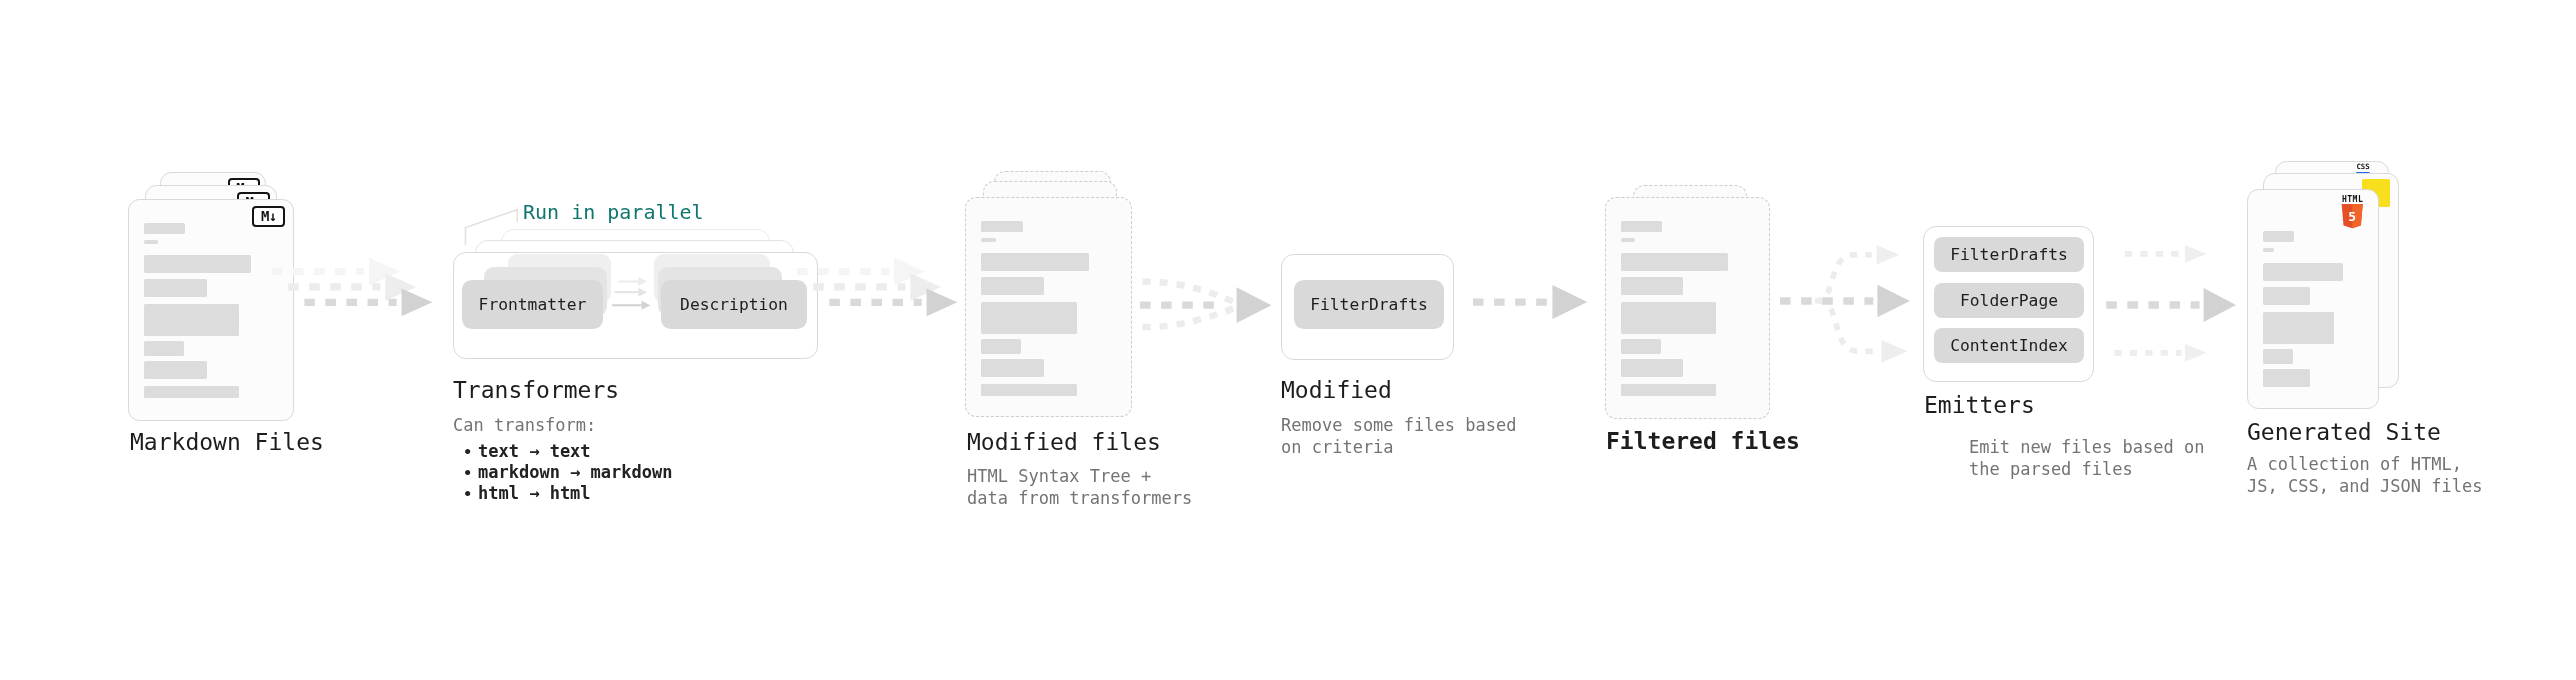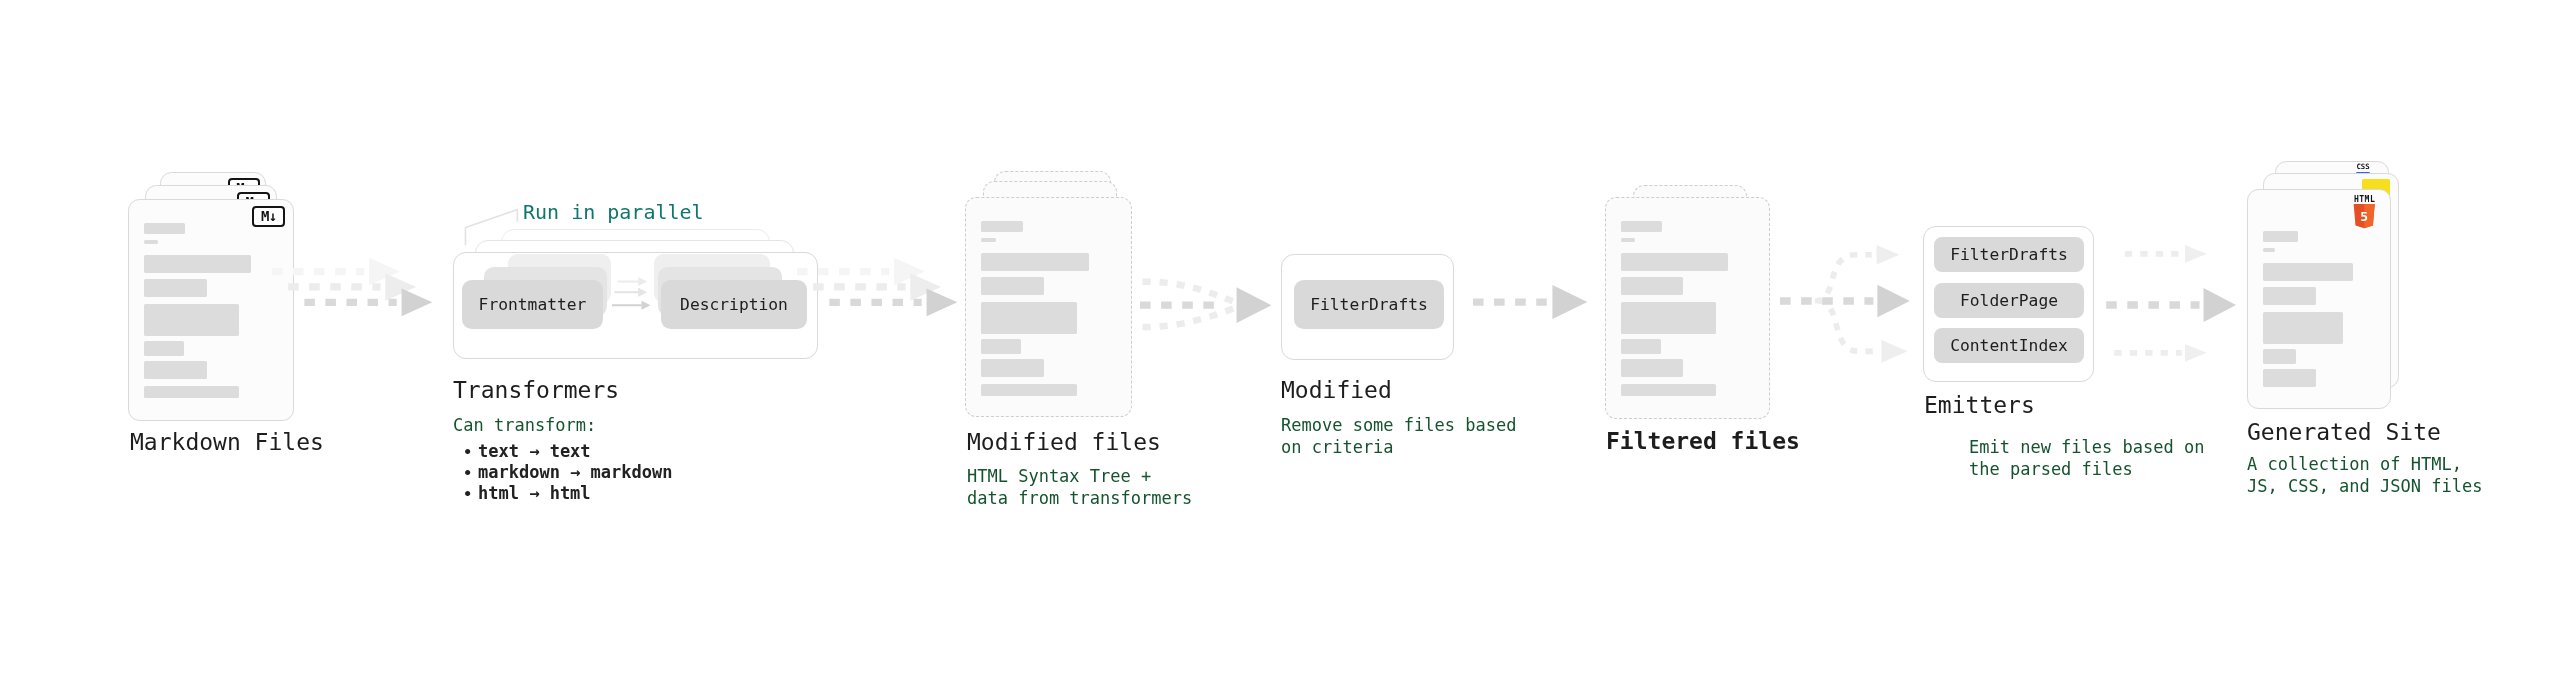--- a/index.html
+++ b/index.html
@@ -46,21 +46,21 @@
   .pill{
     position:absolute;background:#d9d9d9;border-radius:9.8px;
     display:flex;align-items:center;justify-content:center;
     font-size:16.3px;color:#1d1d1d;
   }
   .pill.ghost1{background:#e4e4e4;}
   .pill.ghost2{background:#efefef;}
 
   
   .stage-title{position:absolute;font-size:23px;line-height:28px;color:#1d1d1d;white-space:nowrap;}
-  .stage-desc{position:absolute;font-size:17px;line-height:22px;color:#14532d;white-space:nowrap;}
+  .stage-desc{position:absolute;font-size:17px;line-height:22px;color:#737373;white-space:nowrap;}
   .note{position:absolute;font-size:20px;color:#0f766e;white-space:nowrap;}
   .bullets{position:absolute;margin:0;padding:0;list-style:none;font-size:17px;line-height:21px;color:#222;white-space:nowrap;}
   .bullets li{padding-left:18px;position:relative;}
   .bullets li::before{content:"•";position:absolute;left:3.3px;font-size:14.6px;}
 
   svg{position:absolute;overflow:visible;}
 </style>
 </head>
 <body>
 
@@ -258,21 +258,21 @@
 <div class="group">
   <div class="doc" style="left:2275px;top:161px;width:114px;height:211px;">
     <div class="css-badge">
       <div class="css-txt">CSS</div>
       <div class="css-bar" style="background-color: rgb(41, 101, 241);"></div>
     </div>
   </div>
   <div class="doc" style="left:2263px;top:173px;width:136px;height:215px;">
     <div class="js-badge" style="background-color: rgb(247, 223, 30);"></div>
   </div>
-  <div class="doc" style="left:2247px;top:189px;width:144px;height:220px;">
+  <div class="doc" style="left:2247px;top:189px;width:132px;height:220px;">
     <div class="html-badge">
       <div class="html-txt">HTML</div>
       <svg width="24.4" height="26" viewBox="0 0 30 32" style="position:static;display:block;margin:0 auto;">
         <path d="M2 0 L28 0 L25.7 26.5 L15 29.8 L4.3 26.5 Z" fill="#e34f26"></path>
         <path d="M15 0 L28 0 L25.7 26.5 L15 29.8 Z" fill="#f16529"></path>
         <text x="15" y="21" fill="#ffffff" font-size="16" font-weight="bold" text-anchor="middle">5</text>
       </svg>
     </div>
     <div class="bars" style="top:41px;">
       <div class="bar b1"></div>

